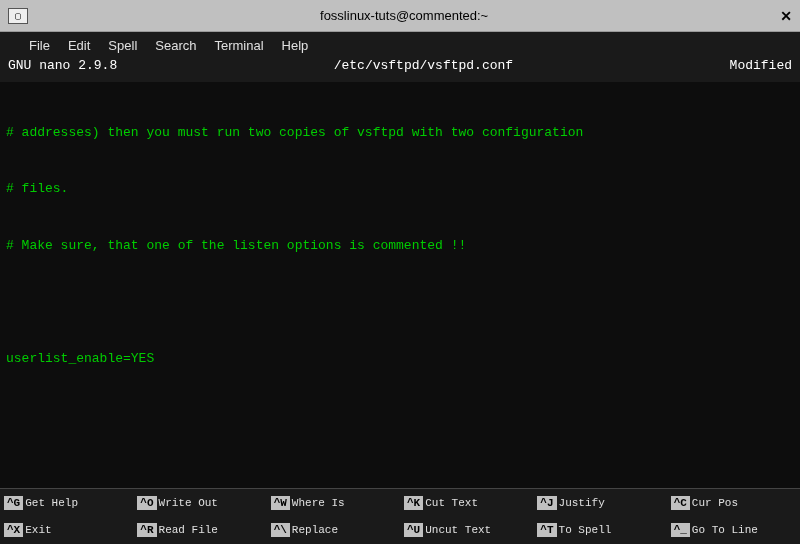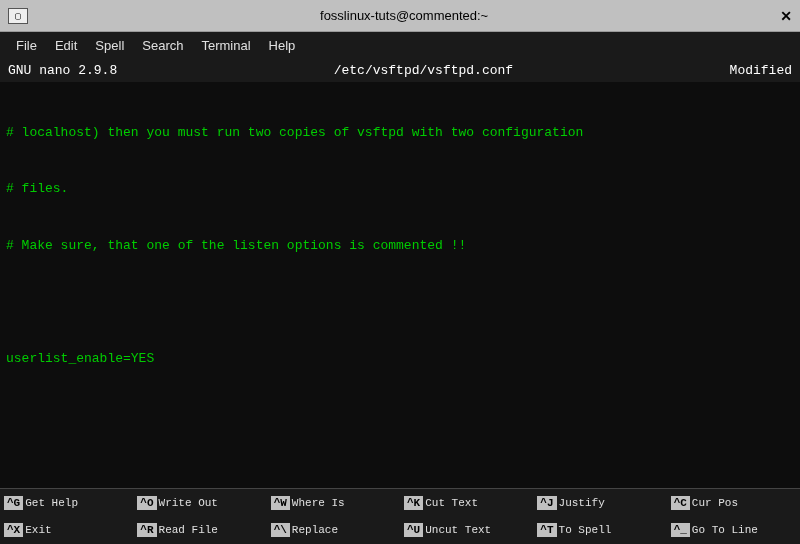--- a/index.html
+++ b/index.html
@@ -44,39 +44,38 @@
       cursor: pointer;
       font-weight: bold;
     }
 
     
     #menubar {
       background: #1a1a1a;
       height: 26px;
       display: flex;
       align-items: center;
-      padding: 0 8px;
+      padding: 0 21px;
       color: #e0e0e0;
       font-family: Arial, sans-serif;
       font-size: 13px;
       gap: 2px;
     }
     .menu-item {
       padding: 2px 8px;
       cursor: pointer;
       color: #e0e0e0;
     }
 
     
     #nano-status {
       background: #1a1a1a;
       color: #ffffff;
       height: 24px;
       display: flex;
-      align-items: center;
       padding: 0 8px;
       font-size: 13px;
       gap: 9px;
     }
     #nano-status .nano-version {
       color: #fff;
     }
     #nano-status .nano-file {
       flex: 1;
       text-align: center;
@@ -157,21 +156,21 @@
   <span class="menu-item">Help</span>
 </div>
 
 <div id="nano-status">
   <span class="nano-version">GNU nano 2.9.8</span>
   <span class="nano-file">/etc/vsftpd/vsftpd.conf</span>
   <span class="nano-modified">Modified</span>
 </div>
 
 <div id="editor">
-  <span class="line comment"># localhost) then you must run two copies of vsftpd with two configuration</span>
+  <span class="line comment"># addresses) then you must run two copies of vsftpd with two configuration</span>
   <span class="line comment"># files.</span>
   <span class="line comment"># Make sure, that one of the listen options is commented !!</span>
   <span class="line empty"> </span>
   <span class="line normal">userlist_enable=YES</span>
   
 </div>
 
 <div id="shortcuts">
   <div class="shortcut-item">
     <span class="shortcut-key">^G</span>

